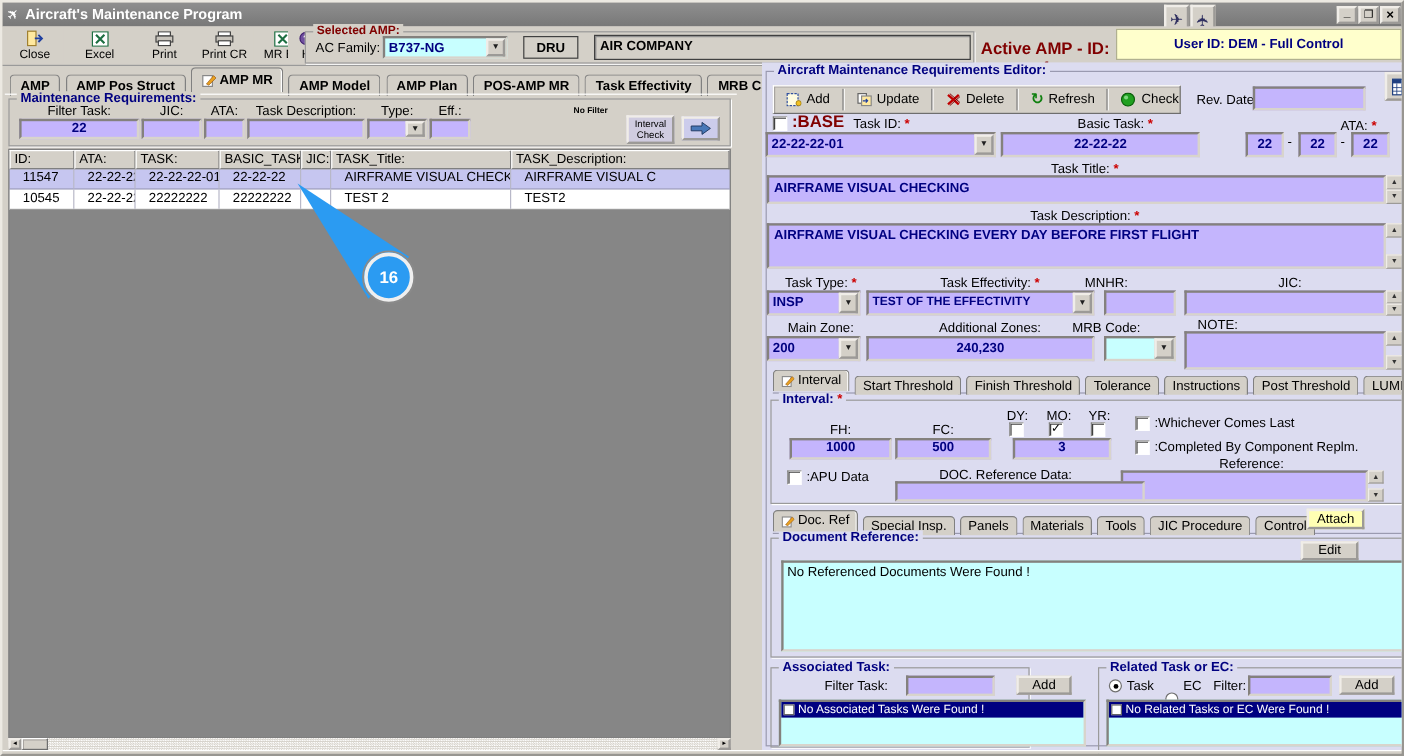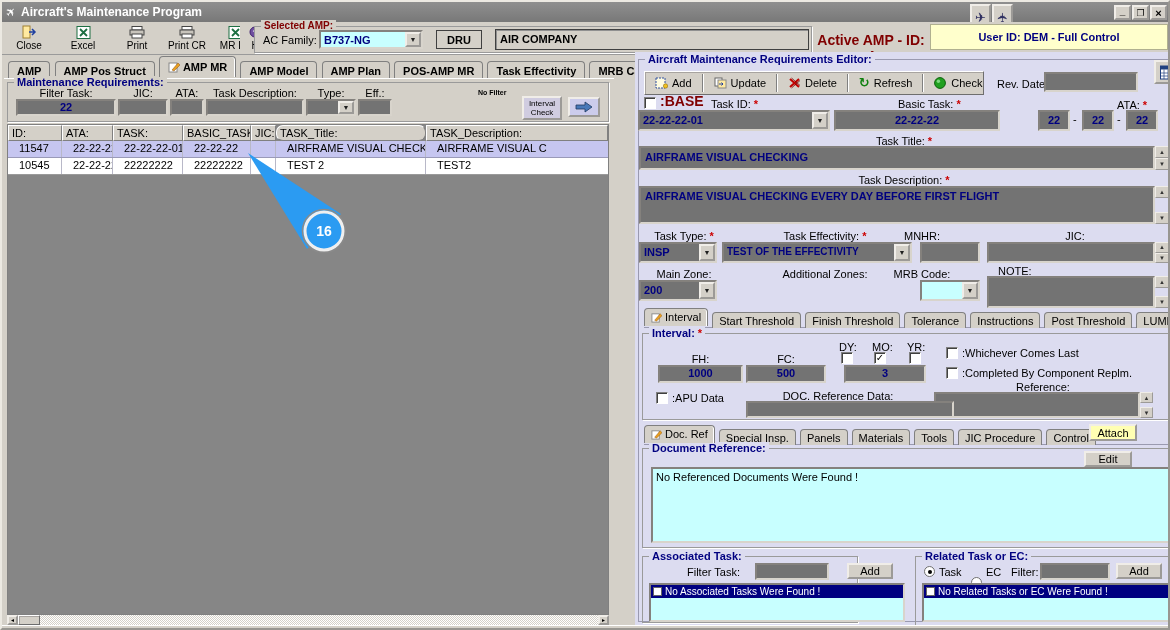--- a/index.html
+++ b/index.html
@@ -2,21 +2,21 @@
 <html><head>
 <meta charset="utf-8">
 <style>
   * { margin:0; padding:0; box-sizing:border-box; }
   html,body { width:1170px; height:630px; overflow:hidden; }
   body { font-family:"Liberation Sans","DejaVu Sans",sans-serif; font-size:11px; background:#d4d0c8; }
   #root { position:relative; width:1170px; height:630px; background:#d4d0c8; border:2px outset #ece9e2; overflow:hidden; }
   .abs { position:absolute; }
   .raised { background:#d4d0c8; border:1px solid; border-color:#ffffff #6e6e6e #6e6e6e #ffffff; box-shadow:1px 1px 0 #a8a4a0 inset; }
   .btn { background:#d4d0c8; border:2px outset #f0ede8; display:flex; align-items:center; justify-content:center; cursor:default; }
-  .sunken { background:#737373; border:2px inset #d8d4cc; }
+  .sunken { background:#c4b5fd; border:2px inset #d8d4cc; }
   .navy { color:#000080; font-weight:bold; }
   .maroon { color:#800000; font-weight:bold; }
   .req { color:#cc0000; font-weight:bold; margin-left:3px; }
   .lbl { color:#000; font-size:11px; white-space:nowrap; }
   .ctr { text-align:center; }
   .group { border:1px solid #9a9a9a; box-shadow:1px 1px 0 #ffffff; }
   .legend { position:absolute; top:-7px; left:6px; padding:0 3px; font-weight:bold; color:#000080; font-size:11px; background:#d4d0c8; line-height:12px; }
   .legend.lav { background:#dcdcf0; }
   .combo { display:flex; }
   .combo .cfield { flex:1; overflow:hidden; white-space:nowrap; padding:2px 3px 0 3px; }
@@ -190,21 +190,21 @@
     </div>
   </div>
 
   <div class="abs" style="left:5px;top:122px;width:602px;height:491px;background:#868686;border:1px solid #808080;">
     <div style="display:flex;">
       <div class="hdrcell" style="width:54px;">ID:</div>
       <div class="hdrcell" style="width:51px;">ATA:</div>
       <div class="hdrcell" style="width:70px;">TASK:</div>
       <div class="hdrcell" style="width:68px;">BASIC_TASK:</div>
       <div class="hdrcell" style="width:25px;">JIC:</div>
-      <div class="hdrcell" style="width:150px;border-radius:7px;">TASK_Title:</div>
+      <div class="hdrcell" style="width:150px;">TASK_Title:</div>
       <div class="hdrcell" style="width:182px;">TASK_Description:</div>
     </div>
     <div style="display:flex;background:#c6c6f0;border-bottom:1px solid #9a9ab8;height:17px;">
       <div class="cell" style="width:54px;">11547</div>
       <div class="cell" style="width:51px;">22-22-22</div>
       <div class="cell" style="width:70px;">22-22-22-01</div>
       <div class="cell" style="width:68px;">22-22-22</div>
       <div class="cell" style="width:25px;"></div>
       <div class="cell" style="width:150px;">AIRFRAME VISUAL CHECKING</div>
       <div class="cell" style="width:182px;border-right:none;">AIRFRAME VISUAL C</div>
@@ -336,20 +336,21 @@
     </div>
 
     <div class="abs lbl ctr" style="left:4px;top:216px;width:90px;">Main Zone:</div>
     <div class="abs lbl ctr" style="left:100px;top:216px;width:180px;">Additional Zones:</div>
     <div class="abs lbl ctr" style="left:242px;top:216px;width:90px;">MRB Code:</div>
     <div class="abs lbl" style="left:363px;top:213px;">NOTE:</div>
     <div class="abs combo sunken" style="left:4px;top:228px;width:78px;height:21px;">
       <div class="cfield navy">200</div>
       <div class="ddbtn">▼</div>
     </div>
+    <div class="abs sunken ctr navy" style="left:87px;top:228px;width:190px;height:21px;padding-top:2px;">240,230</div>
     <div class="abs combo sunken" style="left:285px;top:228px;width:60px;height:21px;background:#c8ffff;">
       <div class="cfield"></div>
       <div class="ddbtn">▼</div>
     </div>
     <div class="abs sunken" style="left:352px;top:224px;width:168px;height:32px;"></div>
     <div class="abs spincol" style="left:520px;top:224px;width:14px;height:32px;justify-content:space-between;">
       <div class="sp" style="flex:0 0 12px;">▲</div>
       <div class="sp" style="flex:0 0 12px;">▼</div>
     </div>
 

